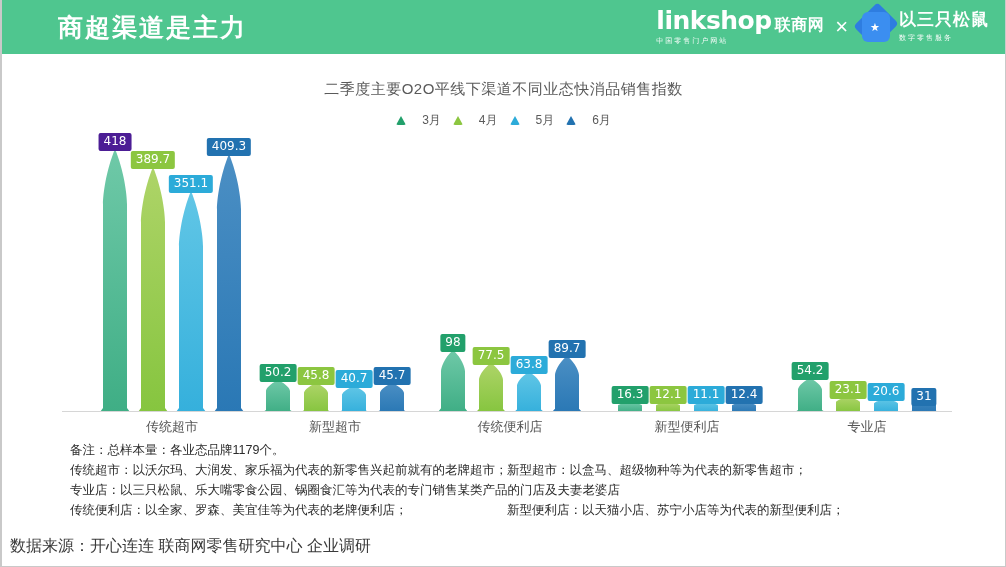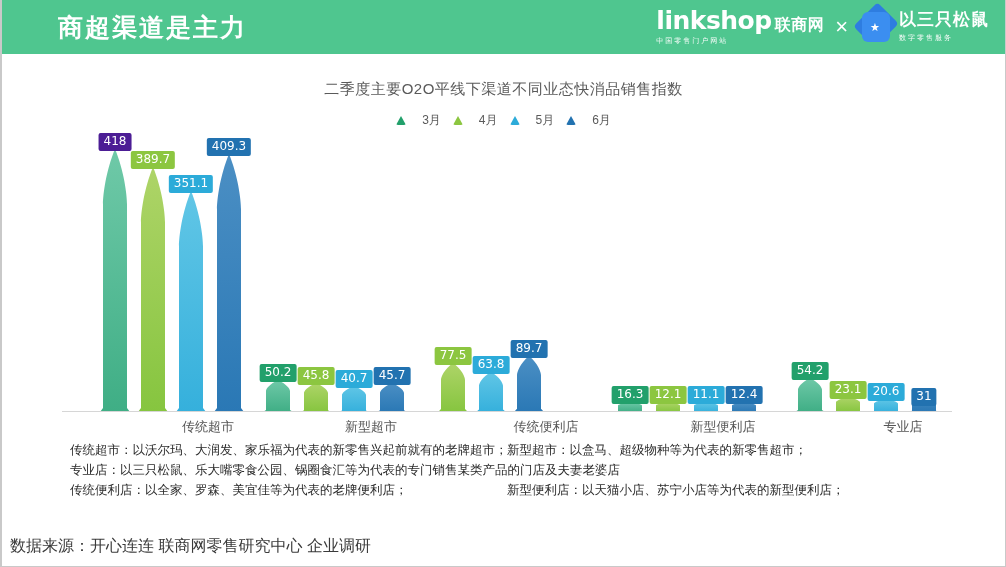--- a/index.html
+++ b/index.html
@@ -167,21 +167,20 @@
     left: 60px; top: 418px;
     width: 890px; height: 20px;
   }
   .xlabel {
     position: absolute;
     text-align: center;
     color: #555555;
     font-size: 13px;
     white-space: nowrap;
     transform: translateX(-50%);
-    margin-left: 36px;
   }
 
   
   .notes {
     position: absolute;
     left: 68px; top: 440px;
     width: 900px;
     font-size: 12.5px;
     color: #2b2b2b;
     line-height: 20px;
@@ -349,20 +348,32 @@
               <linearGradient id="g1_3" x1="0" y1="0" x2="0" y2="1">
                 <stop offset="0%" stop-color="#4b8fc4"></stop>
                 <stop offset="100%" stop-color="#2a78b5"></stop>
               </linearGradient>
             </defs>
             <path d="M 15 0 C 24 3.9149999999999996, 27 8.264999999999999, 27 10.004999999999999 L 27 27.26 L 30 29 L 0 29 L 3 27.26 L 3 10.004999999999999 C 3 8.264999999999999, 6 3.9149999999999996, 15 0 Z" fill="url(#g1_3)"></path>
           </svg>
         </div>
       </div>
       <div class="group" style="left: 376px; width: 144px;">
+        <div class="bar-col" style="width: 30px; height: 82px; justify-content: flex-end;">
+          <span class="bar-label" style="background: rgb(34, 160, 107); bottom: 60px;">98</span>
+          <svg class="bar-svg" width="30" height="62" viewBox="0 0 30 62">
+            <defs>
+              <linearGradient id="g2_0" x1="0" y1="0" x2="0" y2="1">
+                <stop offset="0%" stop-color="#6fc9a8"></stop>
+                <stop offset="100%" stop-color="#3fae85"></stop>
+              </linearGradient>
+            </defs>
+            <path d="M 15 0 C 24 8.37, 27 17.669999999999998, 27 21.389999999999997 L 27 58.28 L 30 62 L 0 62 L 3 58.28 L 3 21.389999999999997 C 3 17.669999999999998, 6 8.37, 15 0 Z" fill="url(#g2_0)"></path>
+          </svg>
+        </div>
         <div class="bar-col" style="width: 30px; height: 69px; justify-content: flex-end;">
           <span class="bar-label" style="background: rgb(140, 198, 64); bottom: 47px;">77.5</span>
           <svg class="bar-svg" width="30" height="49" viewBox="0 0 30 49">
             <defs>
               <linearGradient id="g2_1" x1="0" y1="0" x2="0" y2="1">
                 <stop offset="0%" stop-color="#aed468"></stop>
                 <stop offset="100%" stop-color="#86c53f"></stop>
               </linearGradient>
             </defs>
             <path d="M 15 0 C 24 6.615, 27 13.964999999999998, 27 16.904999999999998 L 27 46.06 L 30 49 L 0 49 L 3 46.06 L 3 16.904999999999998 C 3 13.964999999999998, 6 6.615, 15 0 Z" fill="url(#g2_1)"></path>
@@ -498,20 +509,23 @@
   <div class="xlabels" id="xlabels">
       <div class="xlabel" style="left: 110px; top: 0px;">传统超市</div>
       <div class="xlabel" style="left: 273px; top: 0px;">新型超市</div>
       <div class="xlabel" style="left: 448px; top: 0px;">传统便利店</div>
       <div class="xlabel" style="left: 625px; top: 0px;">新型便利店</div>
       <div class="xlabel" style="left: 805px; top: 0px;">专业店</div>
     </div>
 
   <div class="notes">
     <div class="note-line">
+      <span>备注：总样本量：各业态品牌1179个。</span>
+    </div>
+    <div class="note-line">
       <span>传统超市：以沃尔玛、大润发、家乐福为代表的新零售兴起前就有的老牌超市；</span>
       <span class="note-right">新型超市：以盒马、超级物种等为代表的新零售超市；</span>
     </div>
     <div class="note-line">
       <span>专业店：以三只松鼠、乐大嘴零食公园、锅圈食汇等为代表的专门销售某类产品的门店及夫妻老婆店</span>
     </div>
     <div class="note-line">
       <span>传统便利店：以全家、罗森、美宜佳等为代表的老牌便利店；</span>
       <span class="note-right">新型便利店：以天猫小店、苏宁小店等为代表的新型便利店；</span>
     </div>

